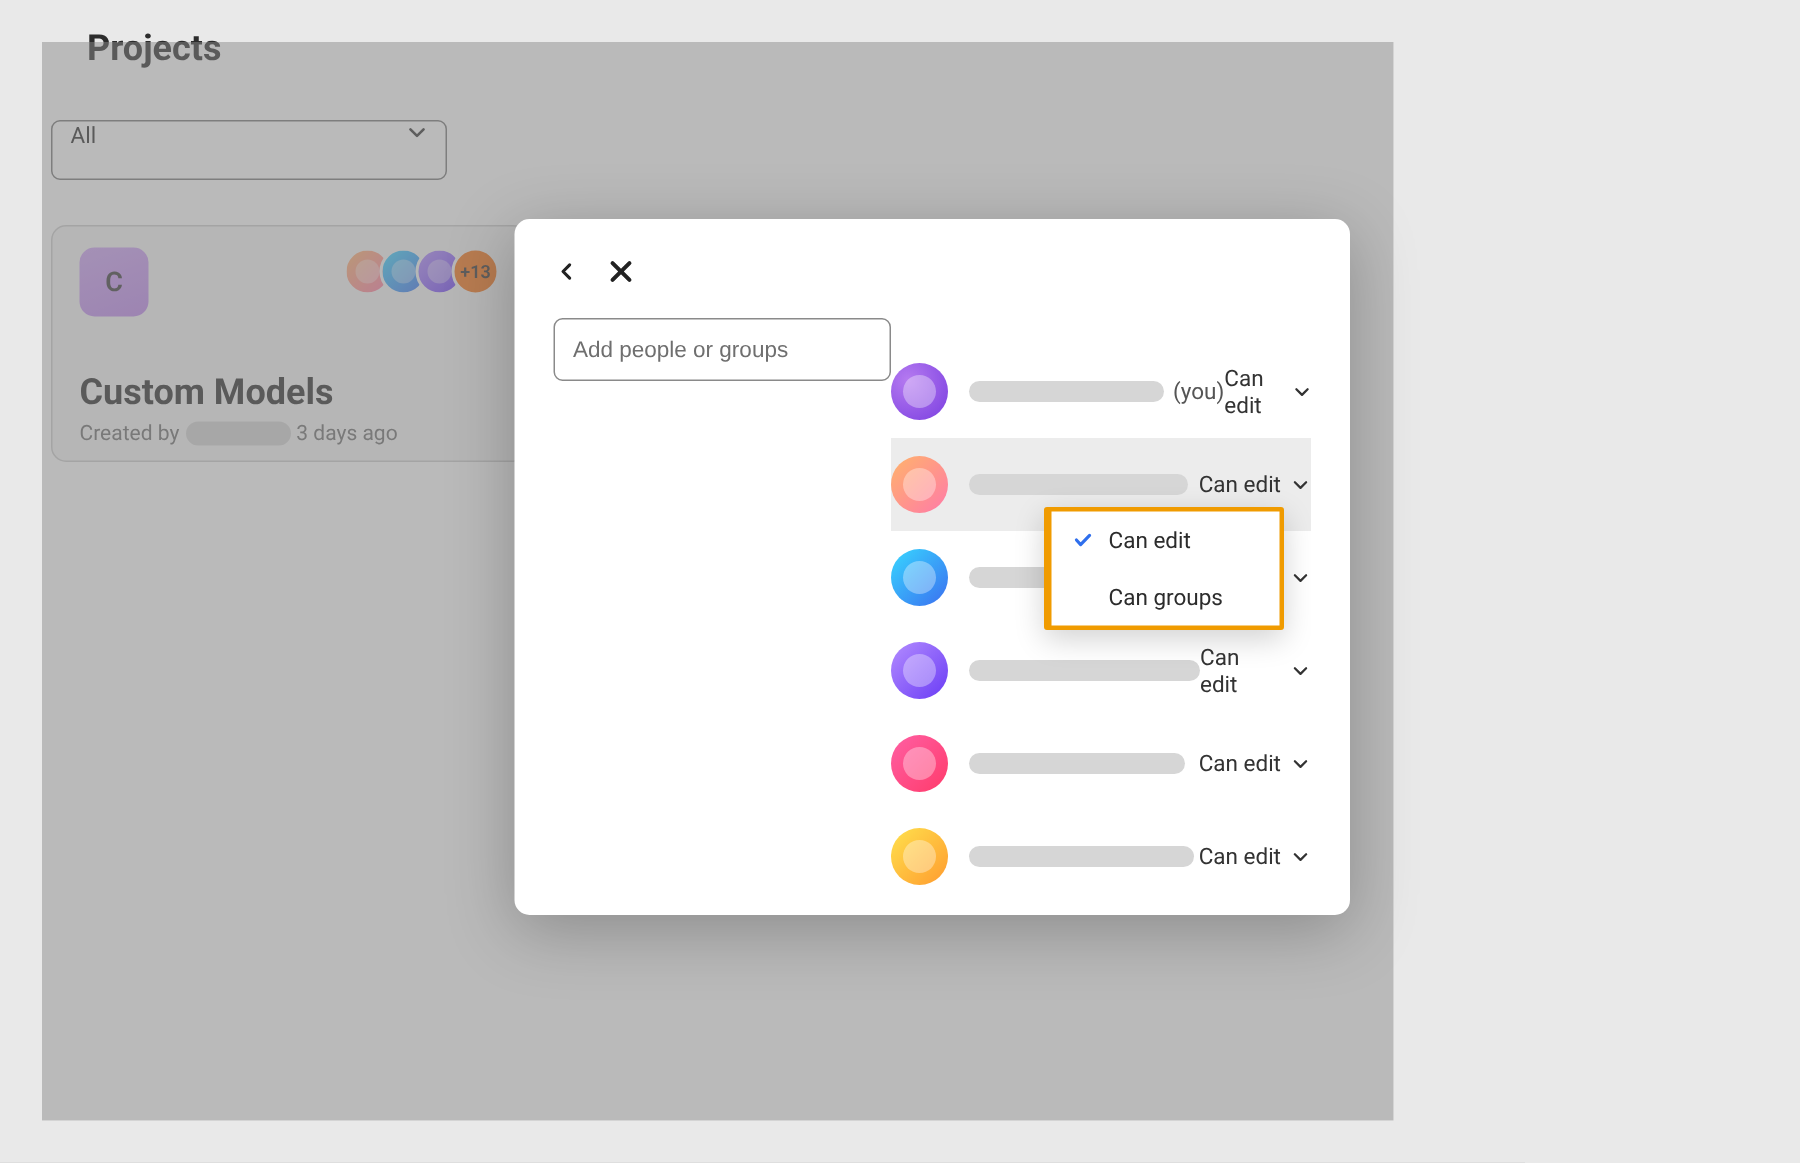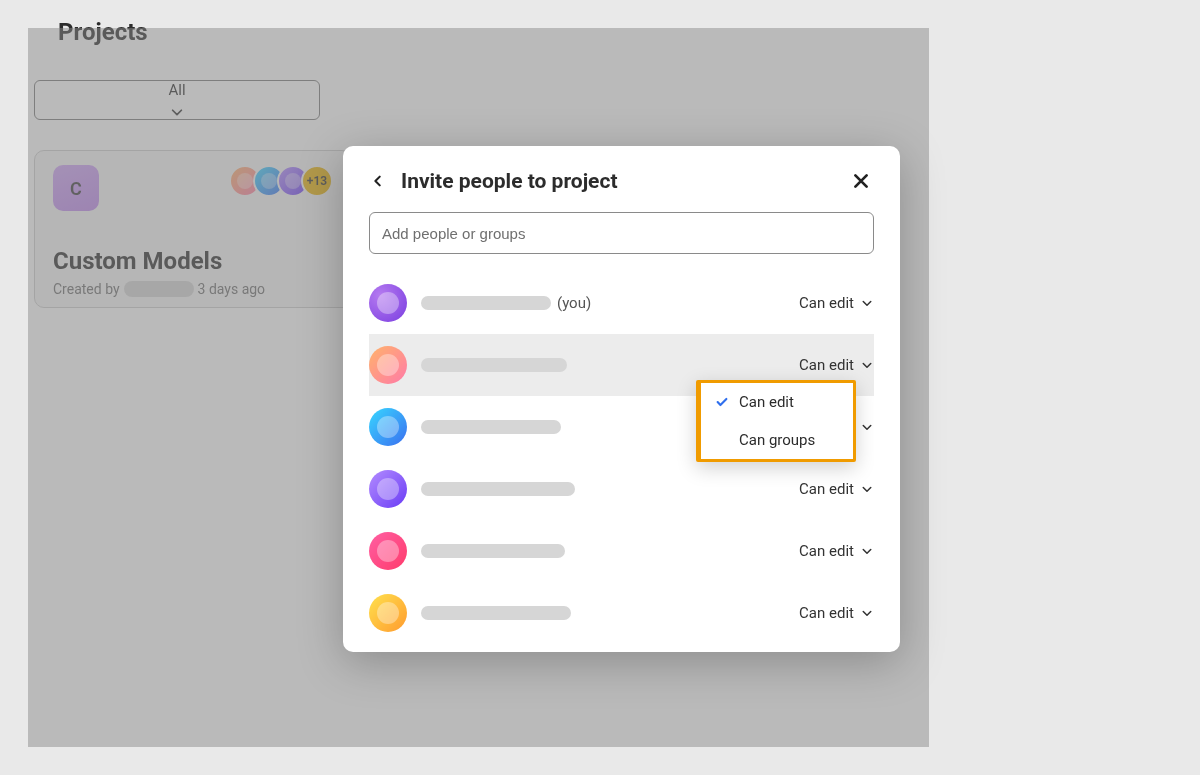--- a/index.html
+++ b/index.html
@@ -13,43 +13,43 @@
     --highlight:#f09b00;
     --accent-blue:#2f6fed;
   }
   html,body{margin:0;padding:0;background:var(--page-bg);font-family:-apple-system,BlinkMacSystemFont,'Segoe UI',Roboto,Helvetica,Arial,sans-serif;color:var(--text);}
   .viewport{position:relative;width:957px;height:775px;overflow:hidden;}
   .frame{position:absolute;left:28px;top:28px;right:28px;bottom:28px;background:var(--frame-bg);}
   .frame-inner{position:relative;width:100%;height:100%;padding:0 0 0 0;}
 
   .page-title{position:absolute;left:30px;top:-10px;font-size:24px;font-weight:700;}
 
-  .filter-select{position:absolute;left:30px;top:52px;transform:translateX(-24px);width:238px;height:38px;border:1px solid #7a7a7a;border-radius:6px;display:flex;align-items:center;padding:0 23px;justify-content:space-between;background:transparent;flex-direction:column;}
+  .filter-select{position:absolute;left:30px;top:52px;transform:translateX(-24px);width:238px;height:38px;border:1px solid #7a7a7a;border-radius:6px;display:flex;align-items:flex-start;padding:0 12px;justify-content:space-between;background:transparent;}
   .filter-select span{font-size:15px;}
   .chev{width:14px;height:14px;display:inline-flex;align-items:center;justify-content:center;}
 
   .project-card{position:absolute;left:30px;top:122px;transform:translateX(-24px);width:318px;height:158px;border:1px solid #cfcfcf;border-radius:10px;padding:14px 18px;box-sizing:border-box;background:#f7f7f7;}
   .card-top{display:flex;justify-content:space-between;align-items:flex-start;}
   .thumb{width:46px;height:46px;border-radius:10px;background:linear-gradient(160deg,#cfa4f5,#be88ed);display:flex;align-items:center;justify-content:center;font-weight:600;font-size:18px;color:#3a3a3a;}
   .avatar-stack{display:flex;align-items:center;}
   .avatar-stack .av{width:28px;height:28px;border-radius:50%;border:2px solid #f7f7f7;margin-left:-8px;}
-  .av.more{background:#eab308;display:flex;align-items:center;justify-content:center;font-size:12px;font-weight:600;color:#333;}
+  .av.more{background:#f97316;display:flex;align-items:center;justify-content:center;font-size:12px;font-weight:600;color:#333;}
   .card-title{font-size:24px;font-weight:700;margin-top:36px;}
   .card-sub{font-size:14px;color:var(--muted);margin-top:6px;display:flex;align-items:center;gap:4px;}
   .redact{display:inline-block;height:16px;border-radius:10px;background:#d6d6d6;}
 
   .scrim{position:absolute;inset:0;background:rgba(130,130,130,.55);}  
 
   .modal{position:absolute;left:315px;top:118px;width:557px;max-height:560px;background:#fff;border-radius:10px;box-shadow:var(--modal-shadow);overflow:hidden;display:flex;flex-direction:column;}
   .modal-header{display:flex;align-items:center;padding:22px 26px 18px 26px;gap:14px;}
   .back-btn{width:18px;height:18px;display:flex;align-items:center;justify-content:center;cursor:pointer;}
   .modal-title{font-size:21px;font-weight:700;flex:1;}
   .close-btn{width:26px;height:26px;display:flex;align-items:center;justify-content:center;cursor:pointer;}
 
-  .modal-body{padding:0 26px 0 26px;display:flex;flex-direction:column;overflow:hidden;}
+  .modal-body{padding:0 26px 0 26px;display:flex;overflow:hidden;}
   .add-input{height:40px;border:1px solid #8a8a8a;border-radius:6px;padding:0 12px;font-size:15px;color:#333;outline:none;}
   .add-input::placeholder{color:#6f6f6f;}
 
   .people-list{margin-top:18px;overflow-y:auto;position:relative;}
   .people-list::-webkit-scrollbar{width:10px;}
   .people-list::-webkit-scrollbar-thumb{background:#bdbdbd;border-radius:6px;}
   .row{display:flex;align-items:center;padding:12px 0;}
   .row.highlight{background:#ececec;margin-left:-26px;margin-right:-26px;padding-left:26px;padding-right:26px;}
   .p-av{width:38px;height:38px;border-radius:50%;flex:0 0 38px;margin-right:14px;}
   .p-name{flex:1;display:flex;align-items:center;gap:6px;font-size:15px;color:#333;}
@@ -112,21 +112,20 @@
 
       <div class="scrim"></div>
 
       <div class="modal">
         <div class="modal-header">
           <div class="back-btn">
             <svg width="14" height="14" viewBox="0 0 16 16">
                 <path d="M10 3L5 8l5 5" fill="none" stroke="#222" stroke-width="2.4" stroke-linecap="round" stroke-linejoin="round"></path>
               </svg>
           </div>
-          <div class="modal-title">Invite people to project</div>
           <div class="close-btn">
             <svg width="18" height="18" viewBox="0 0 16 16">
                 <path d="M3 3l10 10M13 3L3 13" fill="none" stroke="#222" stroke-width="2.4" stroke-linecap="round"></path>
               </svg>
           </div>
         </div>
 
         <div class="modal-body">
           <input class="add-input" type="text" placeholder="Add people or groups" style="">
 

